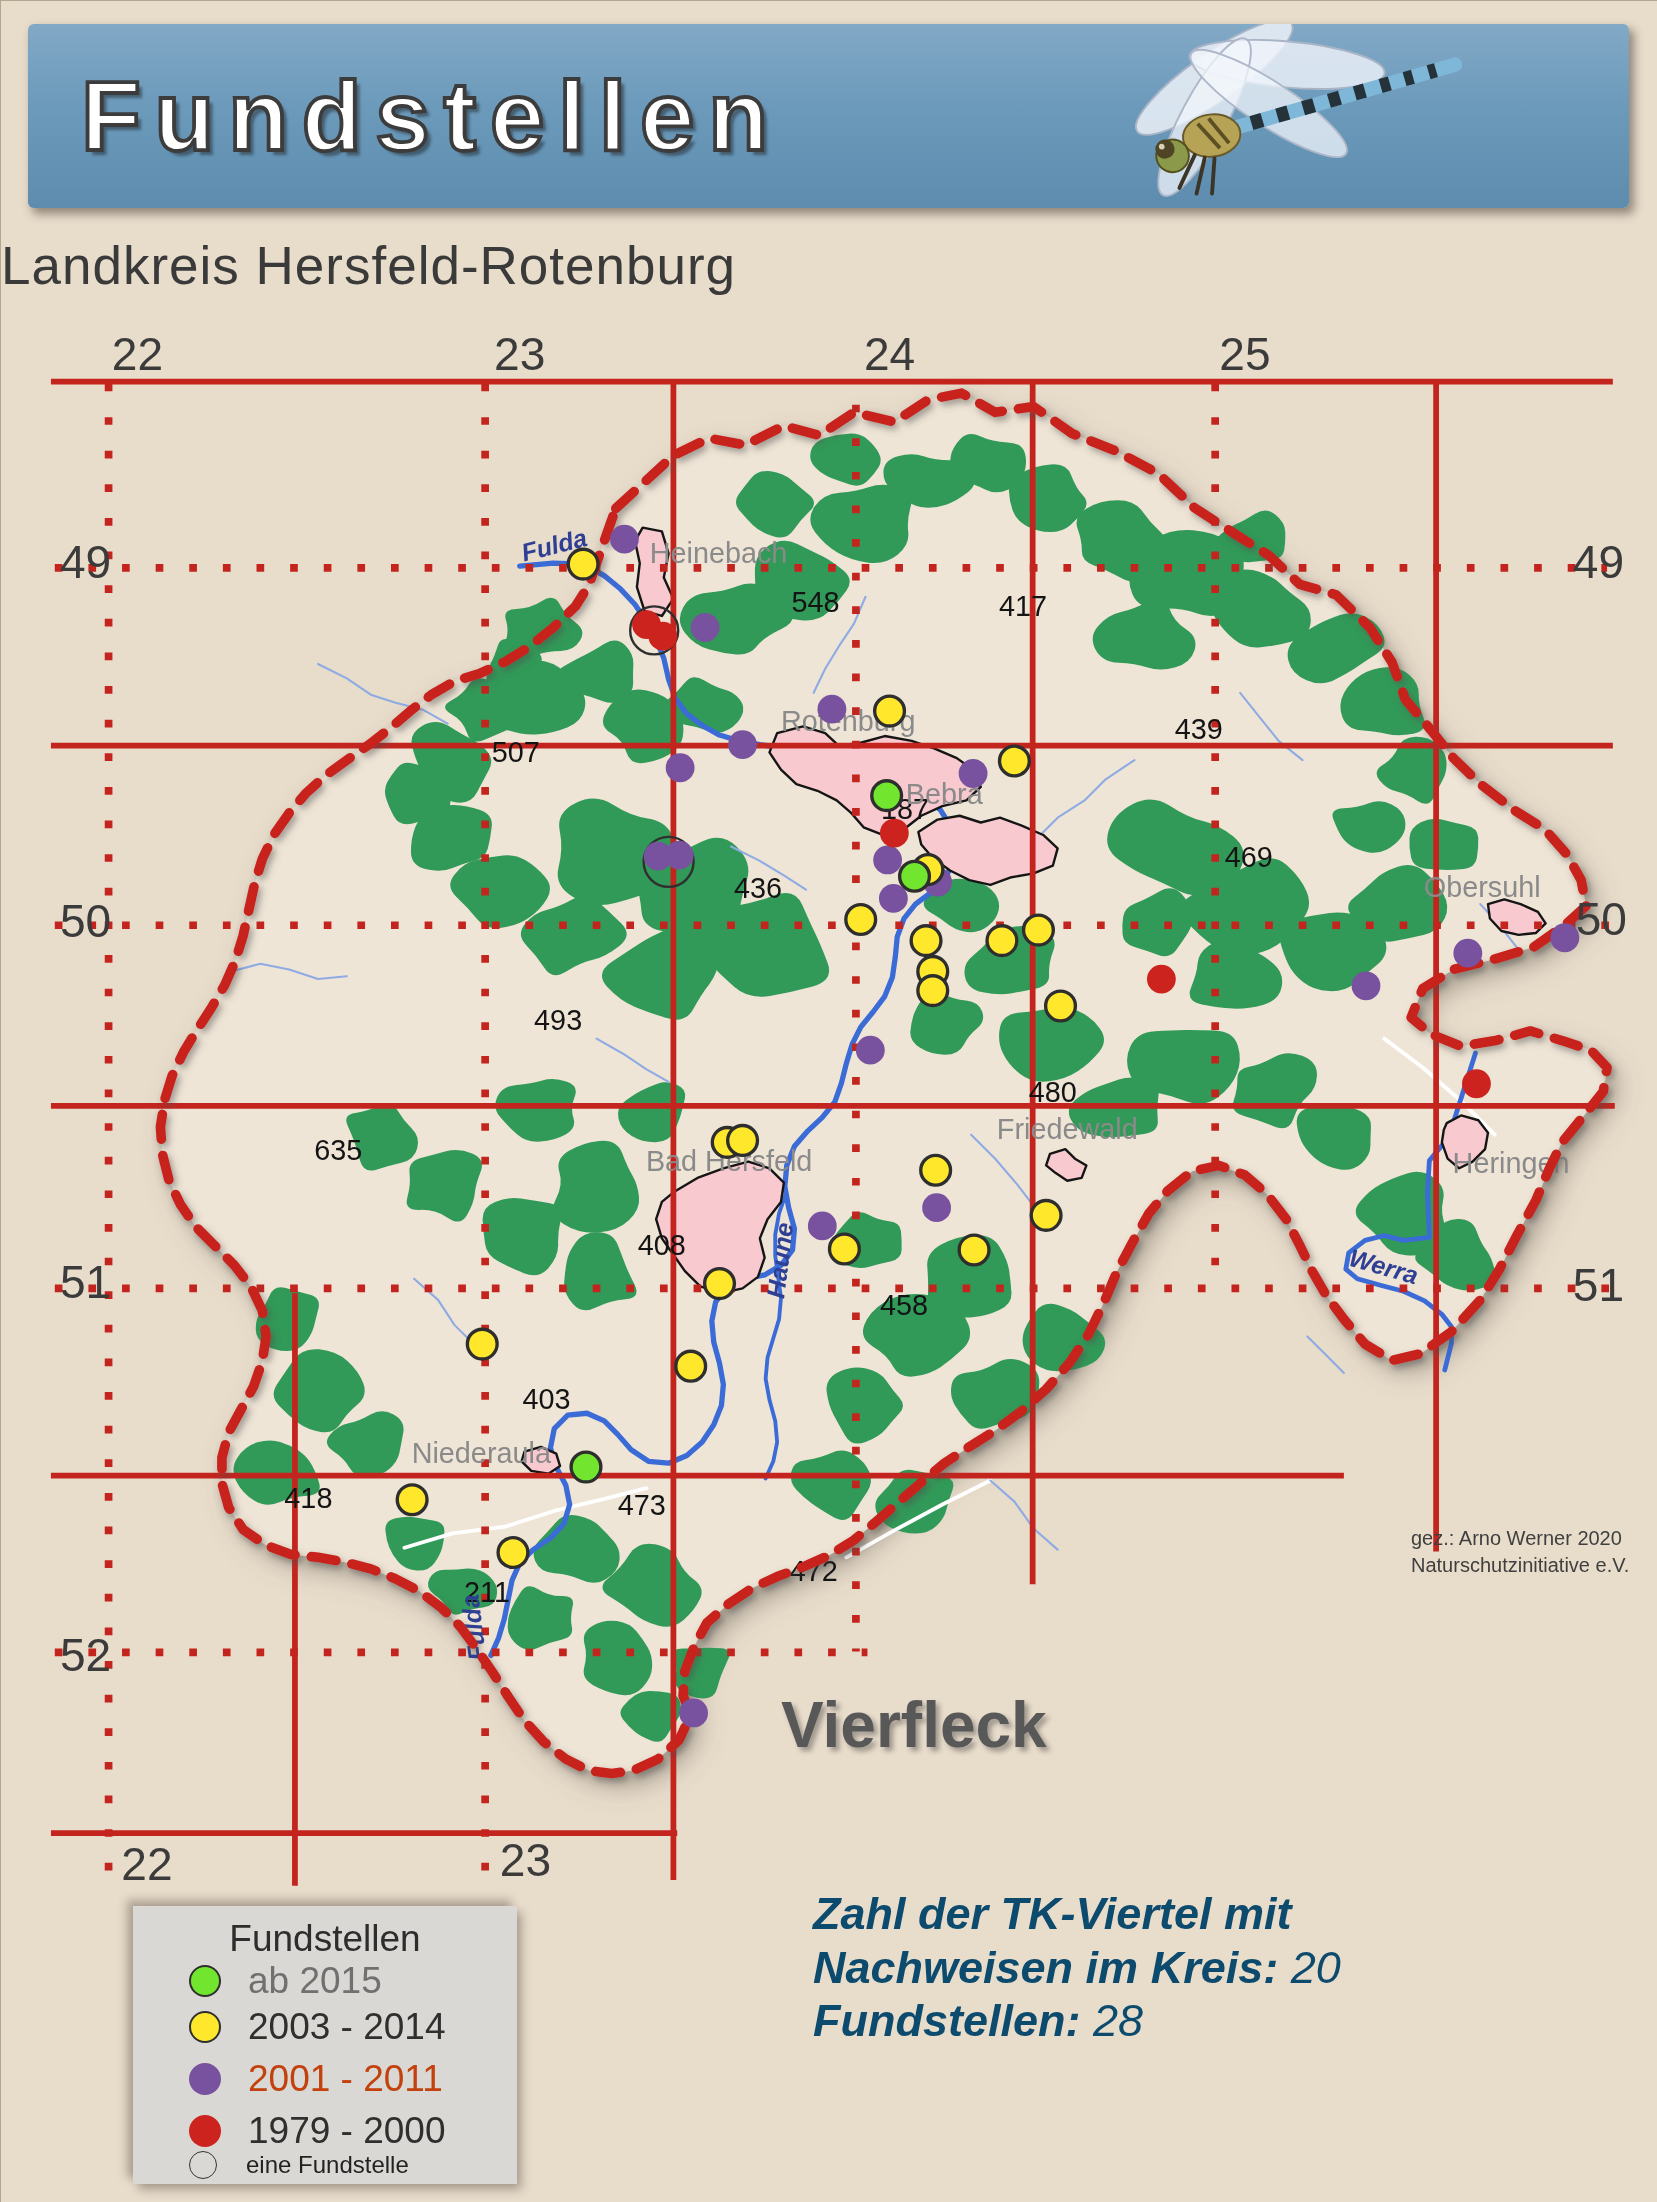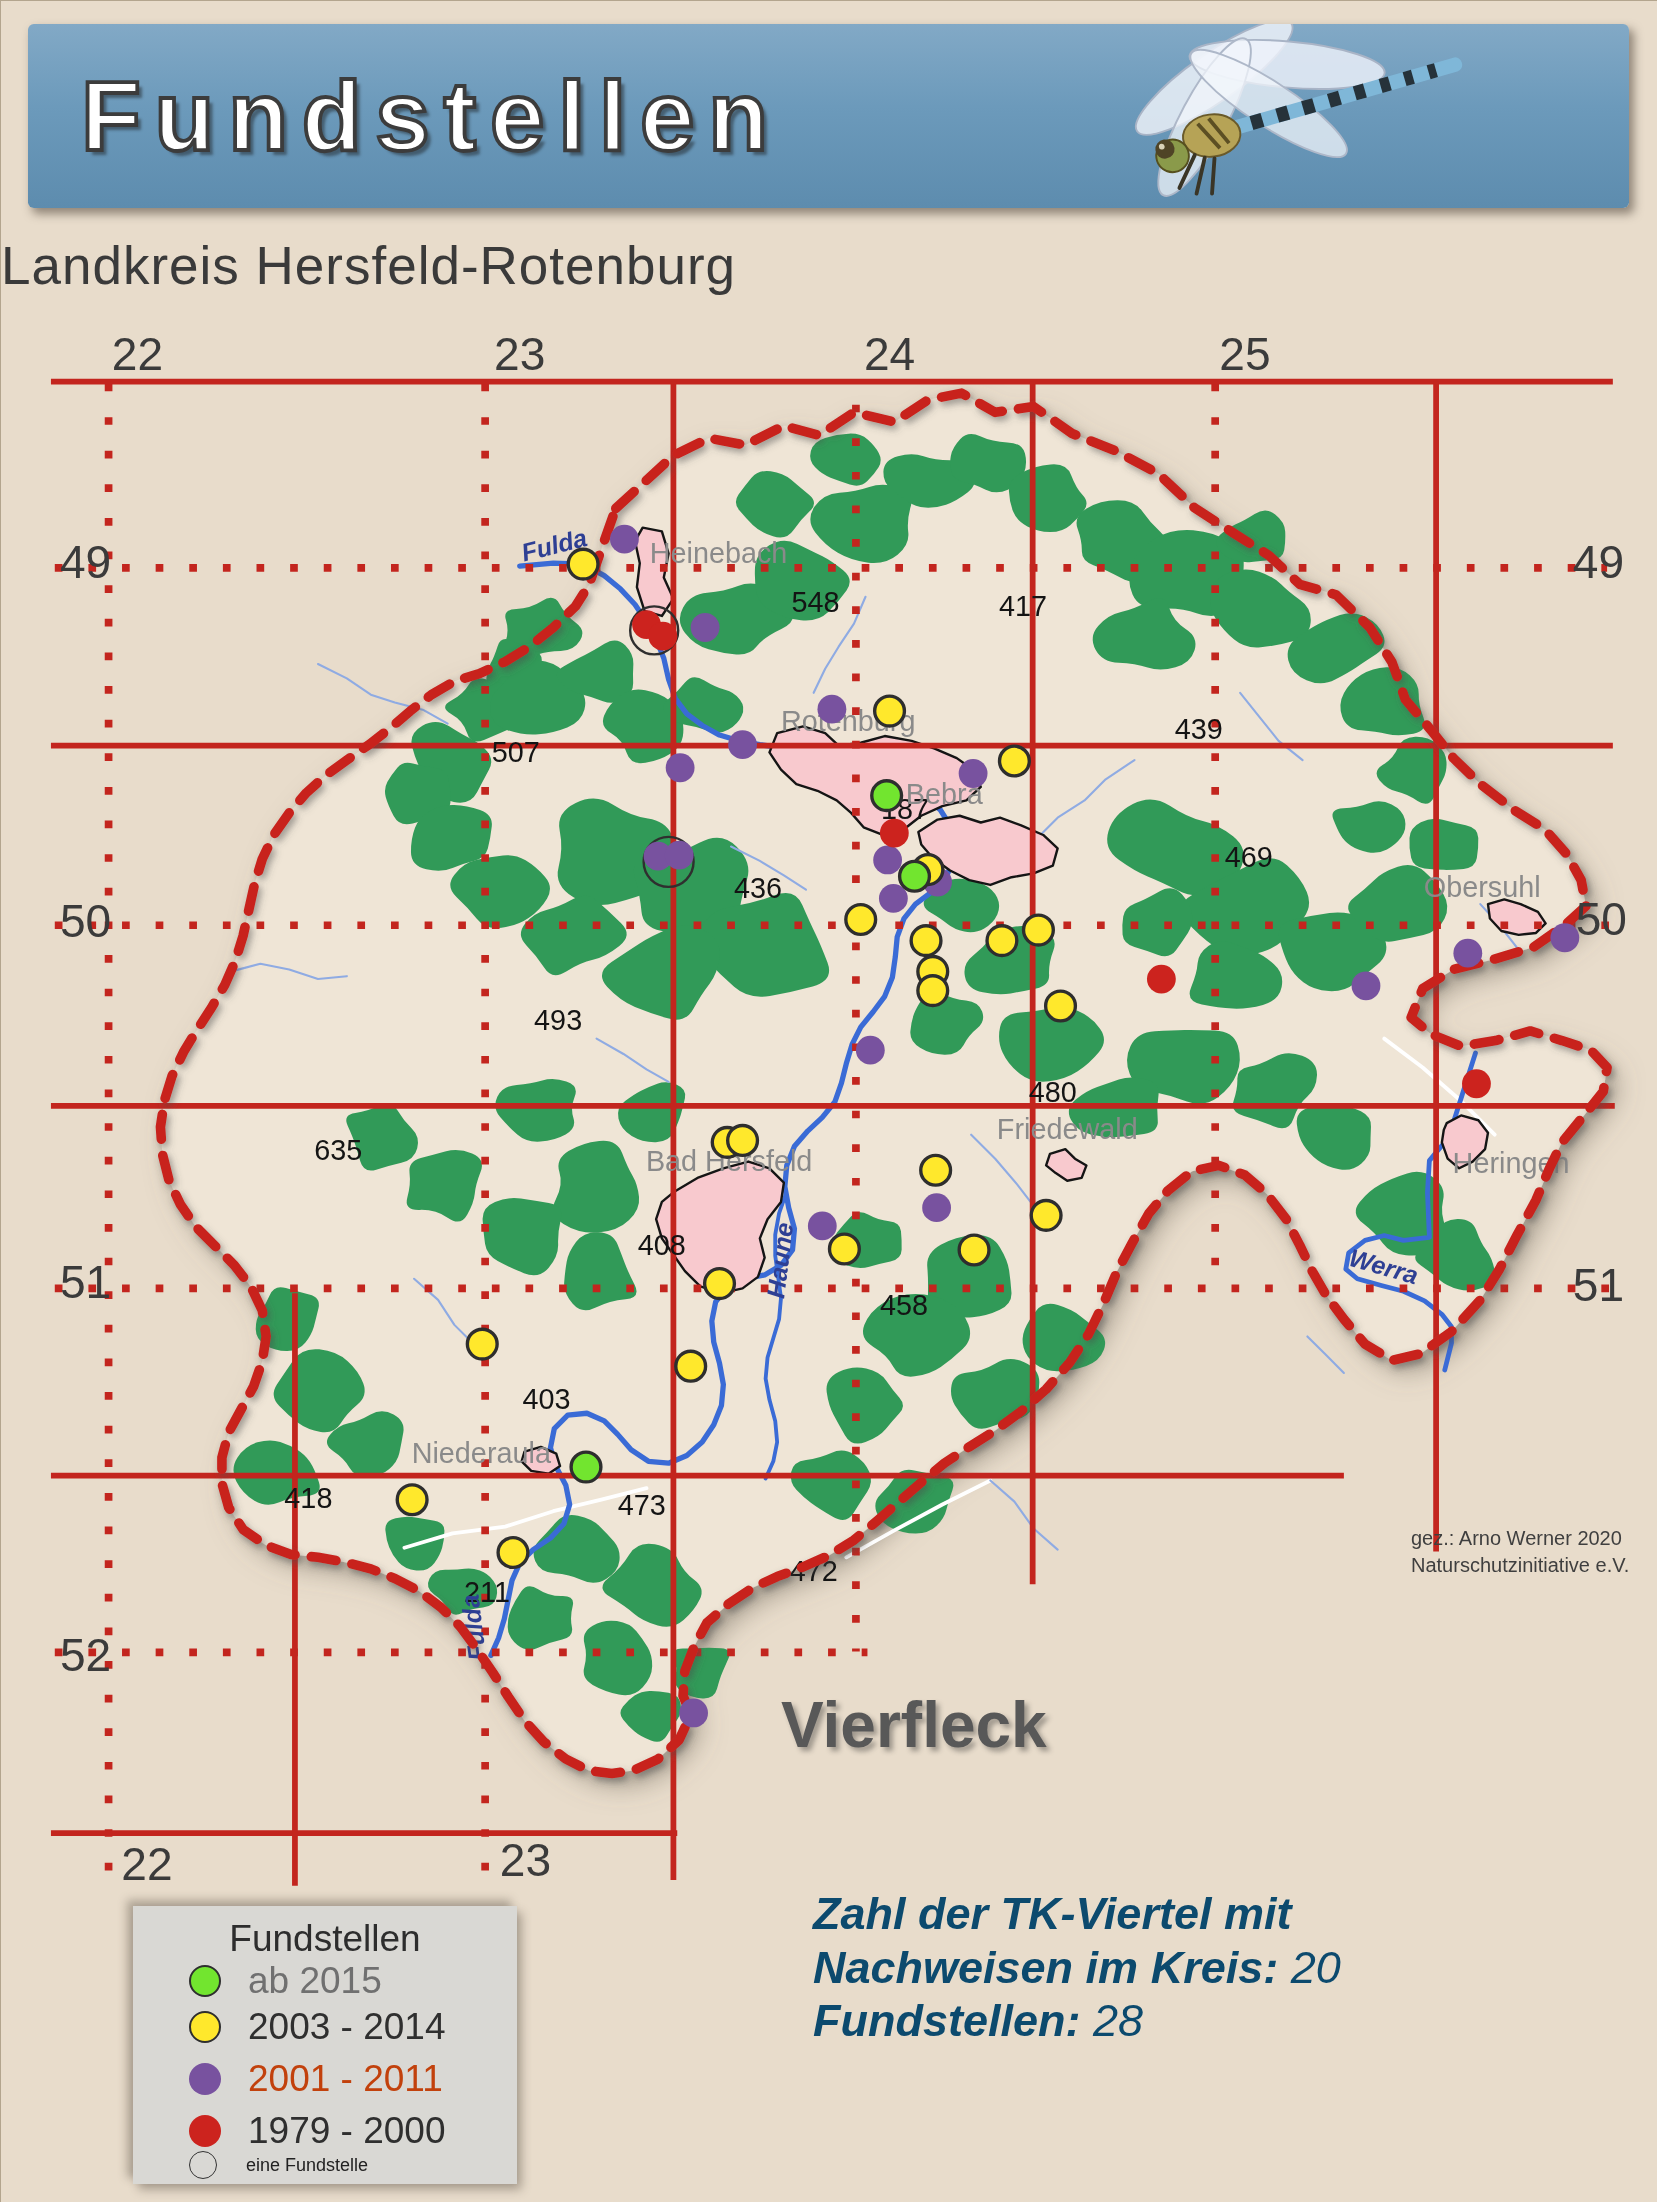--- a/index.html
+++ b/index.html
@@ -18,21 +18,21 @@
           color:#3a3a3a;letter-spacing:1px;z-index:4;}
   .legend{position:absolute;left:132px;top:1905px;width:384px;height:278px;background:#D9D8D4;
           box-shadow:-5.8px -5.8px 8.6px rgba(70,60,50,.35),4.8px 5.8px 9.6px rgba(70,60,50,.4);z-index:5;}
   .legend-title{position:absolute;left:0;width:100%;top:11.5px;text-align:center;
           font-size:37px;color:#2d2d2d;}
   .legend-row{position:absolute;left:56px;height:38px;display:flex;align-items:center;}
   .swatch{width:32px;height:32px;border-radius:50%;margin-right:27px;box-sizing:border-box;flex:0 0 auto;}
   .legend-label{font-size:37px;color:#2f2f2f;white-space:nowrap;}
   .legend-note-swatch{width:28px;height:28px;border-radius:50%;border:1.9px solid #333;
           box-sizing:border-box;margin-right:29px;background:transparent;flex:0 0 auto;}
-  .legend-note{font-size:18px;color:#222;}
+  .legend-note{font-size:24px;color:#222;}
   .species-title{position:absolute;left:780px;top:1687px;font-size:64px;font-weight:bold;color:#585858;
           text-shadow:3.8px 3.8px 4.8px rgba(40,40,40,.38);z-index:4;}
   .species-latin{position:absolute;left:780px;top:1777px;font-size:44px;font-weight:bold;
           font-style:italic;color:#585858;z-index:4;}
   .info-line{position:absolute;left:812px;font-size:45px;font-weight:bold;color:#0c4a6e;
           white-space:nowrap;z-index:4;font-style:italic;}
   .info-value{font-weight:normal;}
   .attribution{position:absolute;left:1410px;font-size:20px;color:#3f3f3f;z-index:4;white-space:nowrap;}
 </style>
 </head>

